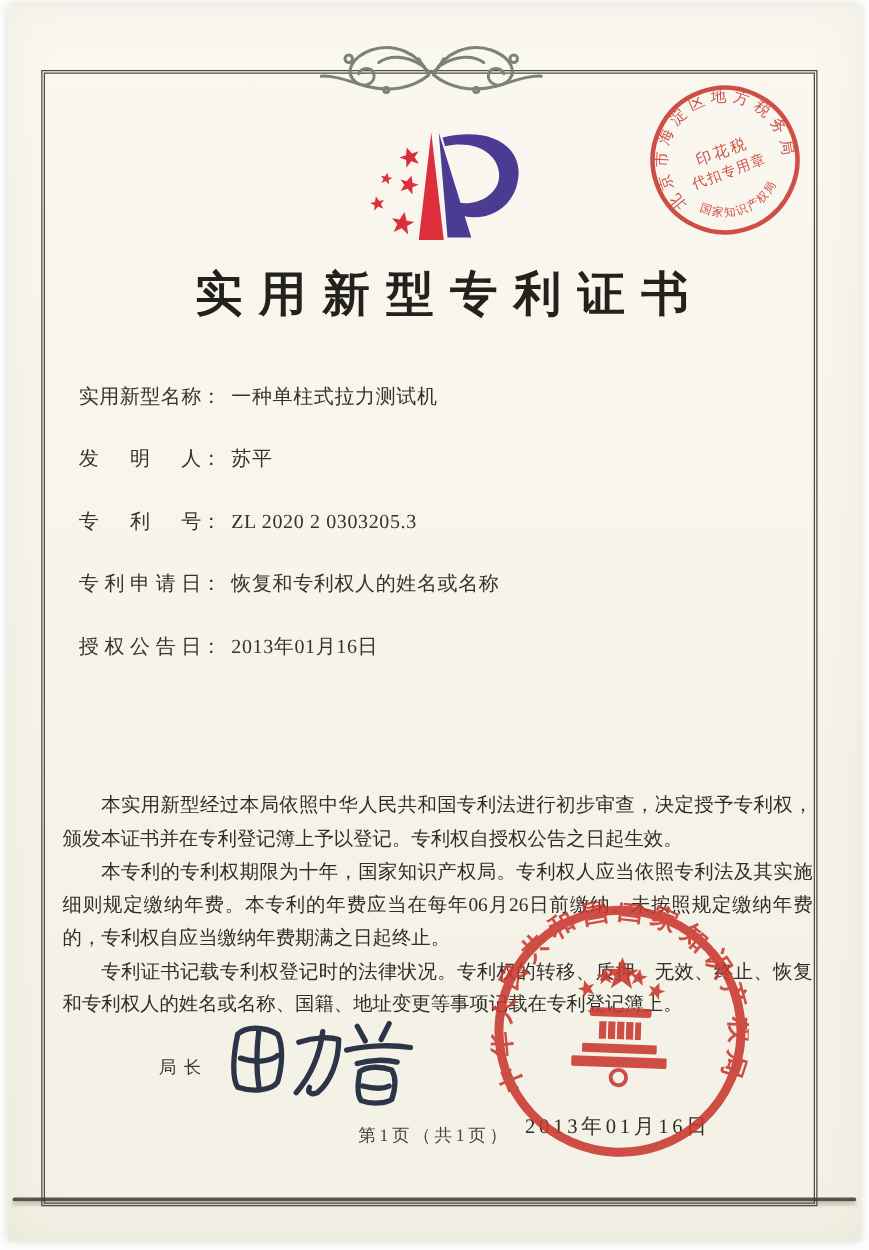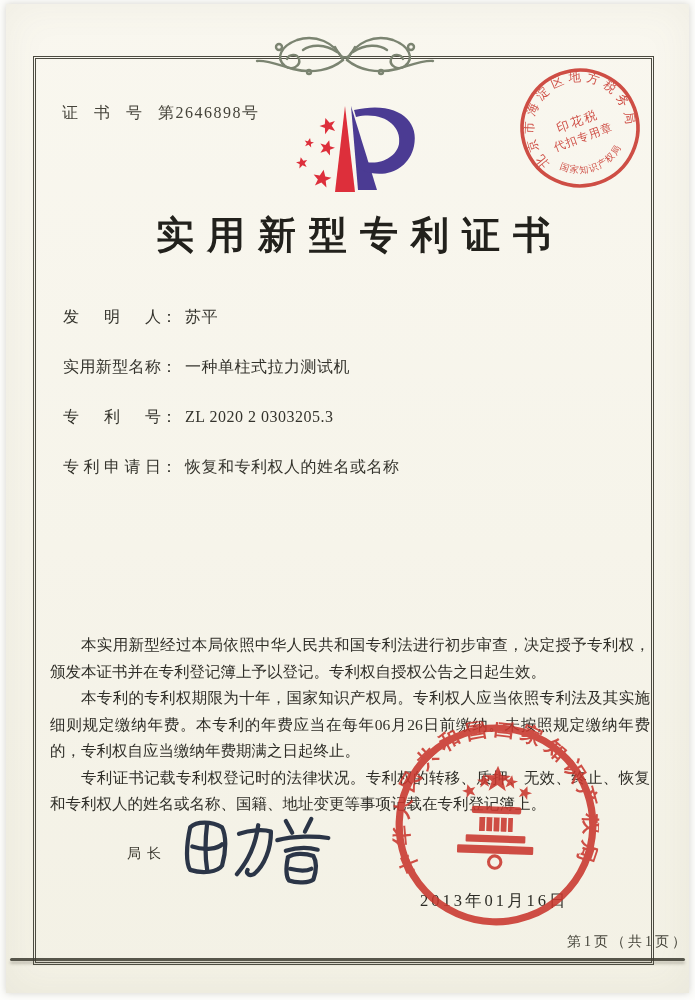--- a/index.html
+++ b/index.html
@@ -66,21 +66,21 @@
   .signature{position:absolute;left:169px;top:800px;width:160px;height:85px;}
   .main-seal{
     position:absolute;left:387px;top:718px;width:206px;height:206px;
     opacity:.88;z-index:2;transform:rotate(2deg);
   }
   .issue-date{
     position:absolute;left:414px;top:886px;z-index:1;
     font-size:16.5px;letter-spacing:3px;color:#2d2c26;white-space:nowrap;
   }
   .footer-page{
-    position:absolute;left:0;top:929px;width:683px;text-align:right;
+    position:absolute;left:0;top:896px;width:683px;text-align:center;
     font-size:14px;letter-spacing:3px;color:#45443a;
   }
   svg text{font-family:"Liberation Serif","DejaVu Serif",serif;}
 </style>
 </head>
 <body>
 
 <div class="photo">
   <div class="paper">
 
@@ -93,23 +93,20 @@
           <path d="M112,46 C124,56 142,60 162,55 C176,51 188,46 198,47"></path>
           <path d="M118,38 C130,30 144,30 152,36"></path>
           <circle cx="176" cy="33" r="3"></circle>
           <circle cx="146" cy="58" r="2"></circle>
         </g>
         <use href="#halfR" transform="matrix(-1,0,0,1,220,0)"></use>
         <path d="M100,33 Q110,54 120,33"></path>
       </g>
     </svg>
 
-    <div class="cert-no">
-      <span class="lbl">证 书 号</span><span>第2646898号</span>
-    </div>
 
     <svg class="logo" viewBox="0 0 180 104">
       <defs>
         <path id="st1" d="M0,-10 L2.94,-3.09 L9.51,-3.09 L4.19,1.18 L6.18,8.09 L0,3.82 L-6.18,8.09 L-4.19,1.18 L-9.51,-3.09 L-2.94,-3.09 Z"></path>
       </defs>
       <g fill="#dd2f3b">
         <use href="#st1" transform="translate(70,26) scale(0.85) rotate(-18)"></use>
         <use href="#st1" transform="translate(51,43) scale(0.5) rotate(12)"></use>
         <use href="#st1" transform="translate(69,48) scale(0.8) rotate(16)"></use>
         <use href="#st1" transform="translate(44,63) scale(0.6) rotate(-12)"></use>
@@ -139,30 +136,33 @@
         </text>
         <text x="60" y="57" font-size="12" text-anchor="middle" letter-spacing="2">印花税</text>
         <text x="60" y="73" font-size="11" text-anchor="middle" letter-spacing="1">代扣专用章</text>
       </g>
     </svg>
 
     <h1 class="title">实用新型专利证书</h1>
 
     <div class="fields">
       <div class="frow">
+        <span class="flabel">实用新型名称</span><span class="fcolon">：</span><span class="fvalue">一种单柱式拉力测试机</span>
+      </div>
+      <div class="frow">
         <span class="flabel">发明人</span><span class="fcolon">：</span><span class="fvalue">苏平</span>
       </div>
       <div class="frow">
-        <span class="flabel">实用新型名称</span><span class="fcolon">：</span><span class="fvalue">一种单柱式拉力测试机</span>
-      </div>
-      <div class="frow">
         <span class="flabel">专利号</span><span class="fcolon">：</span><span class="fvalue">ZL 2020 2 0303205.3</span>
       </div>
       <div class="frow">
         <span class="flabel">专利申请日</span><span class="fcolon">：</span><span class="fvalue">恢复和专利权人的姓名或名称</span>
+      </div>
+      <div class="frow">
+        <span class="flabel">授权公告日</span><span class="fcolon">：</span><span class="fvalue">2013年01月16日</span>
       </div>
     </div>
 
     <div class="paragraphs">
       <p>本实用新型经过本局依照中华人民共和国专利法进行初步审查，决定授予专利权，颁发本证书并在专利登记簿上予以登记。专利权自授权公告之日起生效。</p>
       <p>本专利的专利权期限为十年，国家知识产权局。专利权人应当依照专利法及其实施细则规定缴纳年费。本专利的年费应当在每年06月26日前缴纳。未按照规定缴纳年费的，专利权自应当缴纳年费期满之日起终止。</p>
       <p>专利证书记载专利权登记时的法律状况。专利权的转移、质押、无效、终止、恢复和专利权人的姓名或名称、国籍、地址变更等事项记载在专利登记簿上。</p>
     </div>
 
     <div class="director">局长</div>

